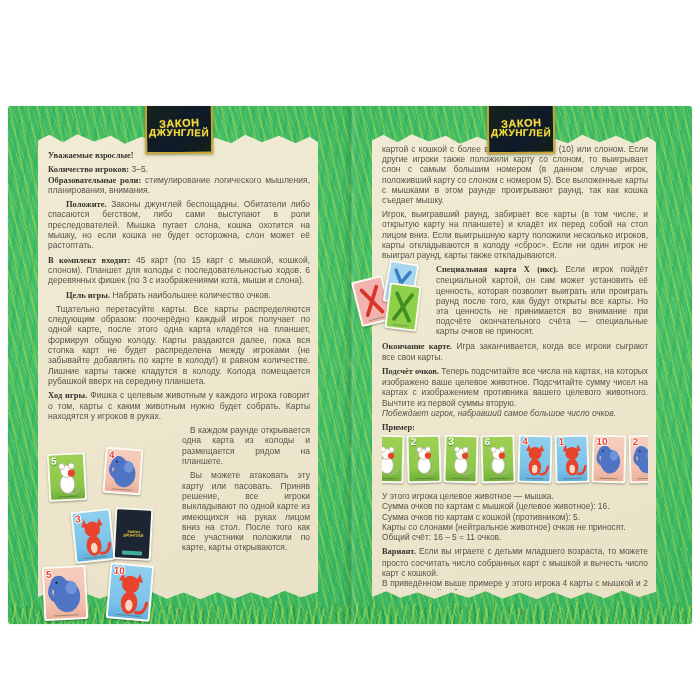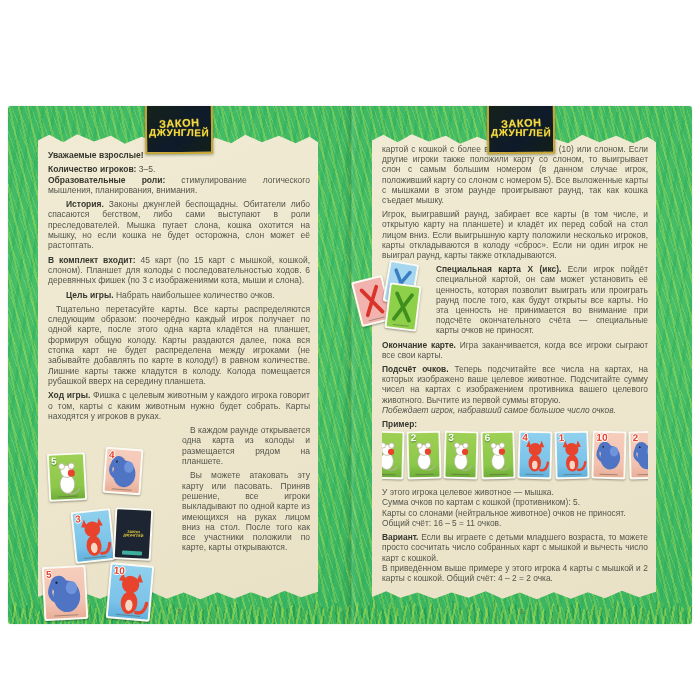--- a/index.html
+++ b/index.html
@@ -23,21 +23,21 @@
   .paper{position:absolute;top:24px;width:280px;height:474px;z-index:1;
     background:linear-gradient(160deg,#f1ebd5,#ece5cb 70%,#e9e1c6);
     clip-path:polygon(0% 2.2%,4% 1%,9% 2.6%,14% .9%,20% 2.4%,26% 1.2%,31% 2.9%,37% 1.4%,42% 2.6%,47% 1%,52% 2.8%,57% 1.2%,60% 4.4%,63% 1.6%,69% 2.8%,74% 1%,80% 2.6%,86% 1.2%,92% 2.8%,97% 1.4%,100% 2.6%,100% 97.4%,94% 98.6%,88% 97.2%,82% 98.8%,76% 97.5%,70% 98.9%,64% 97.5%,58% 99%,52% 97.6%,46% 98.9%,40% 97.3%,34% 98.7%,28% 97.6%,22% 98.9%,16% 97.6%,10% 98.7%,5% 97.3%,0% 98.5%);}
   .page.pleft .paper{left:30px;}
   .page.pright .paper{left:22px;width:284px;}
   .papertext{position:absolute;left:10px;right:8px;top:20px;bottom:14px;overflow:hidden;
     font-size:8.5px;line-height:10.3px;color:#53544a;text-align:justify;}
   .pright .papertext{top:14px;font-size:8.4px;line-height:10.2px;}
   .papertext p{margin:0 0 4px 0;}
   .papertext p.nogap{margin-bottom:0;}
-  b.lead{color:#35362e;}
+  b.lead{color:#35362e;font-family:Liberation Serif, serif;}
   .ind{text-indent:18px;}
   .ind2{text-indent:8px;}
   .ital{font-style:italic;}
   .logo{position:absolute;top:-4px;left:50%;transform:translateX(-50%) rotate(-.5deg);z-index:4;
     width:64px;height:48px;background:linear-gradient(135deg,#16231a,#0e1a2a 60%,#132018);
     border:2px solid #c7a433;box-shadow:0 1px 3px rgba(0,40,10,.4);
     display:flex;flex-direction:column;align-items:center;justify-content:center;}
   .logo span{color:#f4d83d;font-weight:bold;letter-spacing:.5px;line-height:10px;
     text-shadow:0 0 1px rgba(244,216,61,.6);}
   .logo .l1{font-size:11px;transform:rotate(-2deg);}
@@ -71,21 +71,21 @@
     <div class="grass"></div>
     <div class="logo">
       <span class="l1">ЗАКОН</span>
       <span class="l2">ДЖУНГЛЕЙ</span>
     </div>
     <div class="paper">
       <div class="papertext">
         <p><b class="lead">Уважаемые взрослые!</b></p>
         <p class="nogap"><b class="lead">Количество игроков:</b><span> 3–5.</span></p>
         <p><b class="lead">Образовательные роли:</b><span> стимулирование логического мышления, планирования, внимания.</span></p>
-        <p class="ind"><b class="lead">История.</b><span> Законы джунглей беспощадны. Обитатели либо спасаются бегством, либо сами выступают в роли преследователей. Мышка пугает слона, кошка охотится на мышку, но если кошка не будет осторожна, слон может её растоптать.</span></p>
+        <p class="ind"><b class="lead">Положите.</b><span> Законы джунглей беспощадны. Обитатели либо спасаются бегством, либо сами выступают в роли преследователей. Мышка пугает слона, кошка охотится на мышку, но если кошка не будет осторожна, слон может её растоптать.</span></p>
         <p><b class="lead">В комплект входит:</b><span> 45 карт (по 15 карт с мышкой, кошкой, слоном). Планшет для колоды с последовательностью ходов. 6 деревянных фишек (по 3 с изображениями кота, мыши и слона).</span></p>
         <p class="ind"><b class="lead">Цель игры.</b><span> Набрать наибольшее количество очков.</span></p>
         <p class="ind2"><span>Тщательно перетасуйте карты. Все карты распределяются следующим образом: поочерёдно каждый игрок получает по одной карте, после этого одна карта кладётся на планшет, формируя общую колоду. Карты раздаются далее, пока вся стопка карт не будет распределена между игроками (не забывайте добавлять по карте в колоду!) в равном количестве. Лишние карты также кладутся в колоду. Колода помещается рубашкой вверх на середину планшета.</span></p>
         <p><b class="lead">Ход игры.</b><span> Фишка с целевым животным у каждого игрока говорит о том, карты с каким животным нужно будет собрать. Карты находятся у игроков в руках.</span></p>
         <div class="spacerL"></div>
         <p class="ind2"><span>В каждом раунде открывается одна карта из колоды и размещается рядом на планшете.</span></p>
         <p class="ind2"><span>Вы можете атаковать эту карту или пасовать. Приняв решение, все игроки выкладывают по одной карте из имеющихся на руках лицом вниз на стол. После того как все участники положили по карте, карты открываются.</span></p>
 
       </div>
     </div>
@@ -289,20 +289,21 @@
                   <circle cx="8.5" cy="9.5" r="5" fill="#4f74c4"></circle>
                   <path d="M4.5 9.5 q-3.2 6 1 9.5" stroke="#4f74c4" stroke-width="2.4" fill="none" stroke-linecap="round"></path>
                   <ellipse cx="16" cy="12" rx="3.4" ry="4" fill="#6f94dc"></ellipse>
                   <circle cx="7.2" cy="8.6" r=".7" fill="#1c2540"></circle>
                 </svg>
                 <div class="cap"></div>
               </div>
             </div>
           </div>
         <p class="nogap"><span>У этого игрока целевое животное — мышка.</span></p>
+        <p class="nogap"><span>Сумма очков по картам с мышкой (целевое животное): 16.</span></p>
         <p class="nogap"><span>Сумма очков по картам с кошкой (противником): 5.</span></p>
         <p class="nogap"><span>Карты со слонами (нейтральное животное) очков не приносят.</span></p>
         <p><span>Общий счёт: 16 – 5 = 11 очков.</span></p>
         <p class="nogap"><b class="lead">Вариант.</b><span> Если вы играете с детьми младшего возраста, то можете просто сосчитать число собранных карт с мышкой и вычесть число карт с кошкой.</span></p>
         <p><span>В приведённом выше примере у этого игрока 4 карты с мышкой и 2 карты с кошкой. Общий счёт:  4 – 2 = 2 очка.</span></p>
       </div>
     </div>
     <div class="cardlayer" id="x-cards">
         <div class="mini" style="width: 28px; height: 42px; left: 6px; top: 172px; transform: rotate(-14deg);">
           <div class="face" style="background: rgb(242, 178, 174);">

